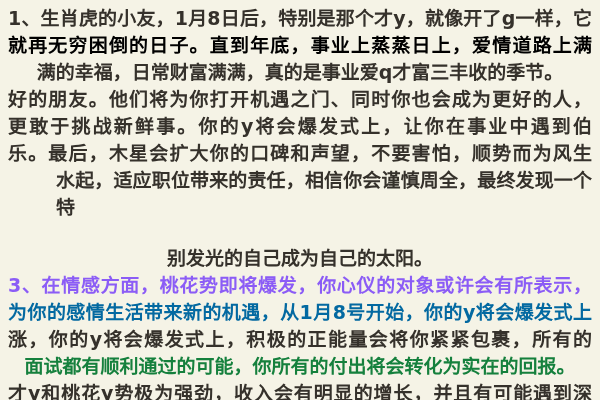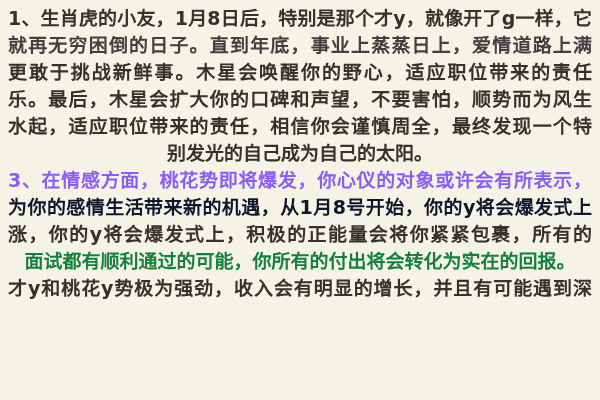--- a/index.html
+++ b/index.html
@@ -39,24 +39,26 @@
     text-align: center;
     text-align-last: center;
   }
 </style>
 </head>
 <body>
 
 <div class="page" style="background: rgb(245, 243, 230);">
   <div class="text-body">
       <div class="line" style="color: rgb(53, 49, 43);">1、生肖虎的小友，1月8日后，特别是那个才y，就像开了g一样，它</div>
-      <div class="line" style="color: #404040;">就再无穷困倒的日子。直到年底，事业上蒸蒸日上，爱情道路上满</div>
-      <div class="line" style="color: rgb(53, 49, 43);">更敢于挑战新鲜事。木星会唤醒你的野心，适应职位带来的责任</div>
+      <div class="line" style="color: #000000;">就再无穷困倒的日子。直到年底，事业上蒸蒸日上，爱情道路上满</div>
+      <div class="line center" style="color: rgb(53, 49, 43);">满的幸福，日常财富满满，真的是事业爱q才富三丰收的季节。</div>
+      <div class="line" style="color: rgb(53, 49, 43);">好的朋友。他们将为你打开机遇之门、同时你也会成为更好的人，</div>
+      <div class="line" style="color: rgb(53, 49, 43);">更敢于挑战新鲜事。你的y将会爆发式上，让你在事业中遇到伯</div>
       <div class="line" style="color: rgb(53, 49, 43);">乐。最后，木星会扩大你的口碑和声望，不要害怕，顺势而为风生</div>
-      <div class="line" style="color: rgb(53, 49, 43);">水起，适应职位带来的责任，相信你会谨慎周全，最终发现一个特</div>
-      <div class="line center" style="color: rgb(53, 49, 43);">别发光的自己成为自己的太阳。</div>
+      <div class="line" style="color: rgb(53, 49, 43); margin-left: 48px;">水起，适应职位带来的责任，相信你会谨慎周全，最终发现一个特</div>
+      <div class="line center" style="color: rgb(53, 49, 43); margin-top: 24px;">别发光的自己成为自己的太阳。</div>
       <div class="line" style="color: #8b5cf6;">3、在情感方面，桃花势即将爆发，你心仪的对象或许会有所表示，</div>
-      <div class="line" style="color: #0f172a;">为你的感情生活带来新的机遇，从1月8号开始，你的y将会爆发式上</div>
+      <div class="line" style="color: #0369a1;">为你的感情生活带来新的机遇，从1月8号开始，你的y将会爆发式上</div>
       <div class="line" style="color: rgb(53, 49, 43);">涨，你的y将会爆发式上，积极的正能量会将你紧紧包裹，所有的</div>
       <div class="line center" style="color: #15803d;">面试都有顺利通过的可能，你所有的付出将会转化为实在的回报。</div>
       <div class="line" style="color: rgb(53, 49, 43);">才y和桃花y势极为强劲，收入会有明显的增长，并且有可能遇到深</div>
     </div>
 </div>
 
 </body></html>

